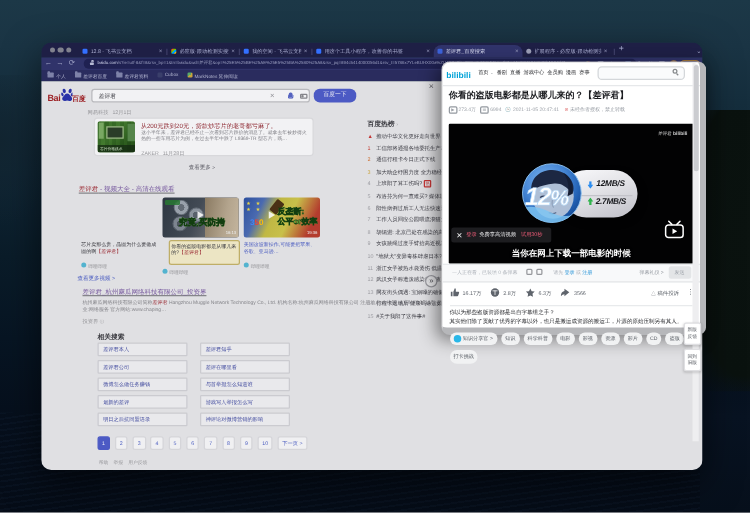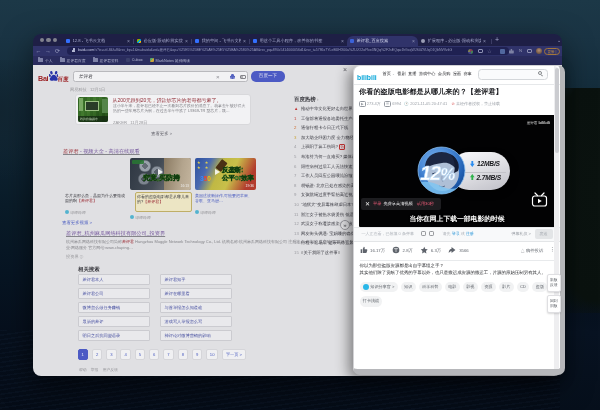--- a/index.html
+++ b/index.html
@@ -48,21 +48,21 @@
   .gray { color:#97979b; }
   .rrow { position:relative; height:14px; }
   .rbox { position:absolute; left:0; top:0; height:10.5px; background:#e9e9ec; border:0.5px solid #cbcbd0;
     border-radius:1px; font-size:4.2px; line-height:10px; color:#454ea0; padding-left:3.5px; white-space:nowrap; overflow:hidden; }
   .pg { width:10.5px; height:10.5px; background:#f0f0f2; border:0.5px solid #d5d5d9; border-radius:2px;
     color:#4a5cc0; font-size:4.2px; line-height:10px; text-align:center; margin-right:3.8px; }
   .pg.on { background:#4c5ac4; color:#eef0fa; border-color:#4c5ac4; }
   .hrow { height:9.6px; font-size:4.3px; color:#3a3a42; white-space:nowrap; overflow:hidden; }
   .hn { display:inline-block; width:7px; color:#9b9ba1; font-size:4.3px; }
   
-  #popup { position:absolute; left:352.5px; top:65px; width:212px; height:310px;
+  #popup { position:absolute; left:352.5px; top:49px; width:212px; height:219px;
     background:#fff; border:1px solid #d2d2d5; border-right:5px solid #b6b7ba; border-bottom:6px solid #b6b7ba;
     border-radius:7px; box-shadow:-4px 4px 14px rgba(0,0,0,.45); z-index:50; }
   #popx { position:absolute; left:343px; top:66px; z-index:49; color:#5c5c62; font-size:7px; }
   #popup .abs { position:absolute; }
   .acount { font-size:4.3px; margin:0 7px 0 2.5px; }
   .tagp { background:#f1f2f3; border-radius:5.5px; color:#5d6269; font-size:4.1px; line-height:10.5px; height:10.5px;
     padding:0 3.3px; margin:0 3.2px 4px 0; white-space:nowrap; }
   .floatbtn { width:13.5px; background:#fff; border:0.5px solid #dfdfe2; border-radius:2px; box-shadow:0 1px 2px rgba(0,0,0,.15);
     font-size:3.8px; line-height:5.4px; color:#55595f; text-align:center; padding:3px 0; z-index:55; }
 </style>

